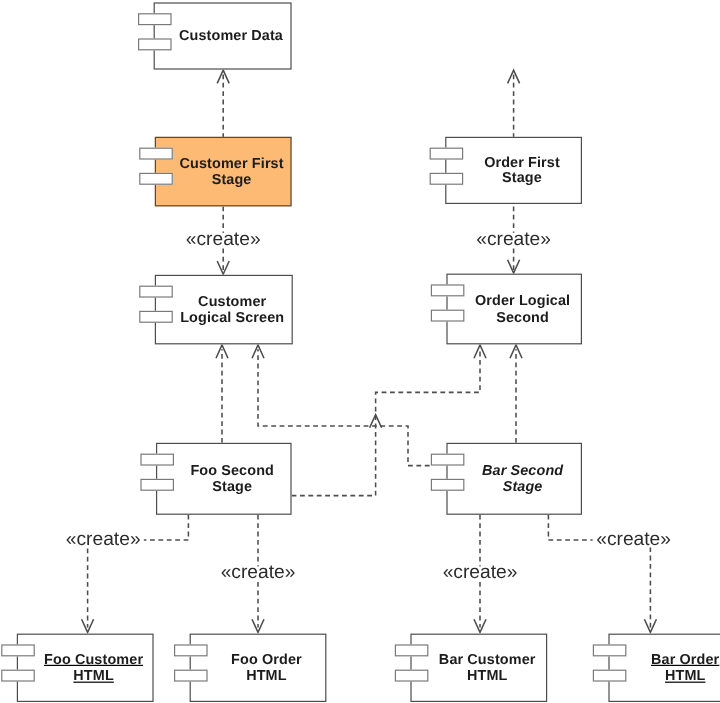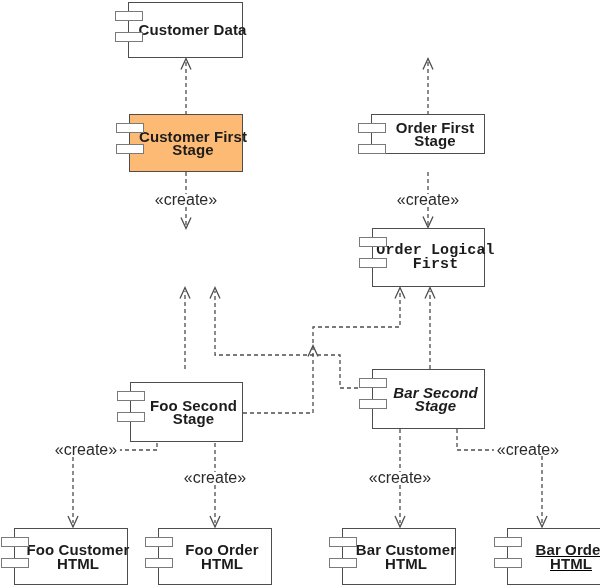--- a/index.html
+++ b/index.html
@@ -8,21 +8,21 @@
     font-family:"Liberation Sans", sans-serif; overflow:hidden;
   }
   .conn-layer { position:absolute; left:0; top:0; }
   .component {
     position:absolute; box-sizing:border-box; background:#ffffff;
     border:1.5px solid #4d4d4d;
   }
   .component-label {
     width:100%; height:100%; display:flex; flex-direction:column;
     justify-content:center; align-items:center; padding-left:14px;
-    box-sizing:border-box; font-weight:bold; font-size:15px;
+    box-sizing:border-box; font-weight:bold; font-size:12px;
     line-height:13.5px; color:#1c1c1c; text-align:right;
     letter-spacing:0.1px; white-space:nowrap;
   }
   .tab {
     position:absolute; left:-14px; width:26px; height:8px;
     background:#ffffff; border:1.2px solid #7a7a7a;
   }
   .tab.t1 { top:8px; }
   .tab.t2 { top:29px; }
   .create-label {
@@ -70,53 +70,61 @@
       </div>
     </div>
     <div class="component" style="left: 129px; top: 114px; width: 114px; height: 58px; border-color: rgb(77, 77, 77); background: #fdba74;">
       <div class="tab t1" style="border-color: rgb(122, 122, 122);"></div>
       <div class="tab t2" style="border-color: rgb(122, 122, 122);"></div>
       <div class="component-label" style="color: rgb(28, 28, 28);">
         <div>Customer First</div>
         <div>Stage</div>
       </div>
     </div>
-    <div class="component" style="left: 371px; top: 114px; width: 114px; height: 40px; border-color: rgb(77, 77, 77); background: rgb(255, 255, 255);">
+    <div class="component" style="left: 371px; top: 114px; width: 114px; height: 56px; border-color: rgb(77, 77, 77); background: rgb(255, 255, 255);">
       <div class="tab t1" style="border-color: rgb(122, 122, 122);"></div>
       <div class="tab t2" style="border-color: rgb(122, 122, 122);"></div>
       <div class="component-label" style="color: rgb(28, 28, 28);">
         <div>Order First</div>
         <div>Stage</div>
       </div>
     </div>
-    <div class="component" style="left: 372px; top: 228px; width: 113px; height: 59px; border-color: rgb(77, 77, 77); background: rgb(255, 255, 255); font-family: Liberation Mono, monospace;">
+    <div class="component" style="left: 129px; top: 229px; width: 115px; height: 58px; border-color: rgb(77, 77, 77); background: rgb(255, 255, 255);">
+      <div class="tab t1" style="border-color: rgb(122, 122, 122);"></div>
+      <div class="tab t2" style="border-color: rgb(122, 122, 122);"></div>
+      <div class="component-label" style="color: rgb(28, 28, 28);">
+        <div>Customer</div>
+        <div>Logical Screen</div>
+      </div>
+    </div>
+    <div class="component" style="left: 372px; top: 228px; width: 113px; height: 59px; border-color: rgb(77, 77, 77); background: rgb(255, 255, 255);">
       <div class="tab t1" style="border-color: rgb(122, 122, 122);"></div>
       <div class="tab t2" style="border-color: rgb(122, 122, 122);"></div>
       <div class="component-label" style="color: rgb(28, 28, 28);">
         <div>Order Logical</div>
-        <div>First</div>
+        <div>Second</div>
       </div>
     </div>
-    <div class="component" style="left: 130px; top: 382px; width: 113px; height: 60px; border-color: rgb(77, 77, 77); background: rgb(255, 255, 255);">
+    <div class="component" style="left: 130px; top: 369px; width: 113px; height: 60px; border-color: rgb(77, 77, 77); background: rgb(255, 255, 255);">
       <div class="tab t1" style="border-color: rgb(122, 122, 122);"></div>
       <div class="tab t2" style="border-color: rgb(122, 122, 122);"></div>
       <div class="component-label" style="color: rgb(28, 28, 28);">
         <div>Foo Second</div>
         <div>Stage</div>
       </div>
     </div>
     <div class="component" style="left: 372px; top: 369px; width: 113px; height: 60px; border-color: rgb(77, 77, 77); background: rgb(255, 255, 255); font-style: italic;">
       <div class="tab t1" style="border-color: rgb(122, 122, 122);"></div>
       <div class="tab t2" style="border-color: rgb(122, 122, 122);"></div>
       <div class="component-label" style="color: rgb(28, 28, 28);">
         <div>Bar Second</div>
         <div>Stage</div>
       </div>
     </div>
-    <div class="component" style="left: 14px; top: 528px; width: 114px; height: 57px; border-color: rgb(77, 77, 77); background: rgb(255, 255, 255);">
+    <div class="component" style="left: 14px; top: 528px; width: 114px; height: 57px; border-color: rgb(77, 77, 77); background: rgb(255, 255, 255); text-decoration: underline;">
       <div class="tab t1" style="border-color: rgb(122, 122, 122);"></div>
       <div class="tab t2" style="border-color: rgb(122, 122, 122);"></div>
       <div class="component-label" style="color: rgb(28, 28, 28);">
         <div>Foo Customer</div>
         <div>HTML</div>
       </div>
     </div>
     <div class="component" style="left: 158px; top: 528px; width: 114px; height: 57px; border-color: rgb(77, 77, 77); background: rgb(255, 255, 255);">
       <div class="tab t1" style="border-color: rgb(122, 122, 122);"></div>
       <div class="tab t2" style="border-color: rgb(122, 122, 122);"></div>

